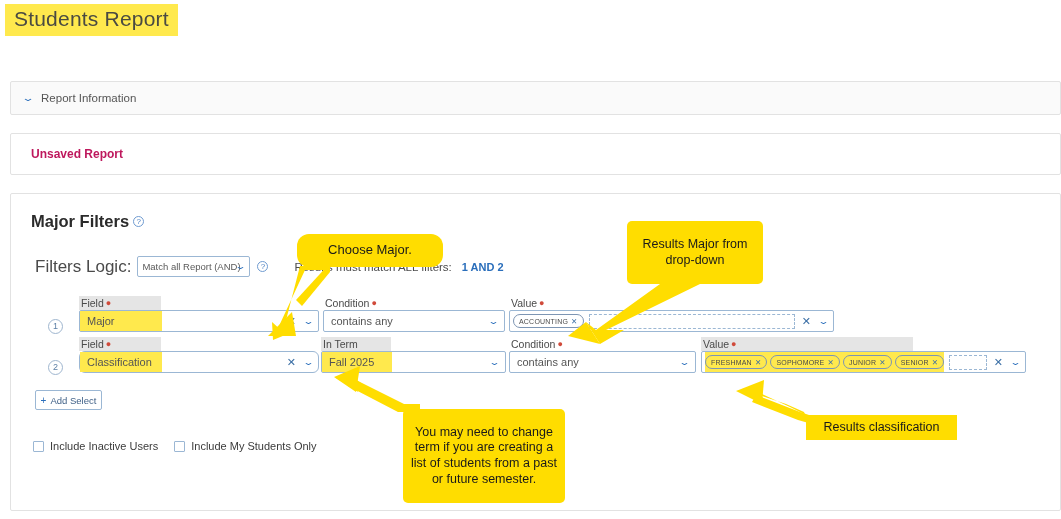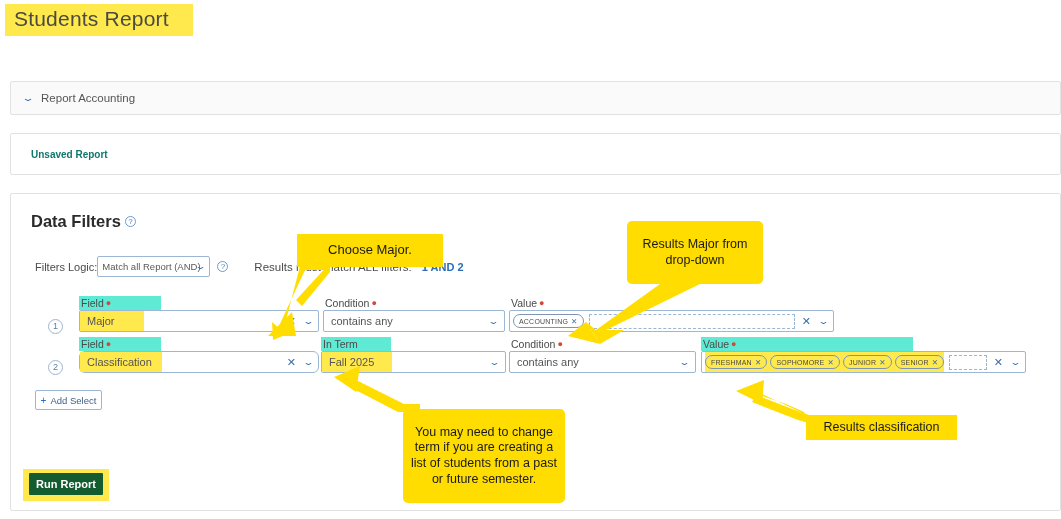--- a/index.html
+++ b/index.html
@@ -11,21 +11,21 @@
     font-size:12px;
     color:#3b3b3b;
     position:relative;
     overflow:hidden;
   }
 
   
   #page-title {
     position:absolute; left:5px; top:4px;
     background:#ffe94d;
-    padding:3px 24px 5px 9px;
+    padding:3px 9px 5px 9px;
     font-size:21px;
     color:#4a4a42;
     letter-spacing:.2px;
     font-weight:400;
   }
 
   
   .panel {
     position:absolute;
     left:10px; width:1051px;
@@ -44,39 +44,39 @@
   .chev {
     color:#2a6ebb; font-size:12px; line-height:1; display:inline-block;
     transform:scaleX(1.35) scaleY(.75);
   }
   .report-info-label { font-size:11.5px; color:#555; }
 
   .unsaved-row {
     display:flex; align-items:center; height:100%;
     padding-left:20px;
   }
-  .unsaved-label { font-size:10px; font-weight:bold; color:#0f766e; }
+  .unsaved-label { font-size:12px; font-weight:bold; color:#be185d; }
 
   
   .df-title {
     position:absolute; left:20px; top:18px;
     font-size:16.5px; font-weight:bold; color:#2b2b2b;
   }
   .help-icon {
     display:inline-block; width:11px; height:11px; border-radius:50%;
     border:1px solid #6f9bd1; color:#4a7fc1; font-size:8px;
     line-height:10px; text-align:center; vertical-align:3px;
     margin-left:4px; font-weight:normal;
   }
 
   .filters-logic-row {
     position:absolute; left:24px; top:62px;
     display:flex; align-items:center;
   }
-  .fl-label { font-size:11px; color:#4a4a4a; }
+  .fl-label { font-size:17px; color:#4a4a4a; margin-right:6px; }
   .fl-select {
     width:113px; height:21px; border:1px solid #9bb7d4; border-radius:2px;
     background:#fff; font-size:9.5px; color:#5a5a5a;
     display:flex; align-items:center; padding:0 4px; position:relative;
   }
   .fl-select .sel-chev {
     position:absolute; right:4px; color:#2a6ebb; font-size:11px;
     transform:scaleX(1.3) scaleY(.7);
   }
   .fl-help { margin-left:7px; }
@@ -94,21 +94,21 @@
     border:1px solid #9fb6cf; color:#5c7fa5;
     font-size:9px; line-height:13.5px; text-align:center;
   }
 
   .field-group { position:absolute; top:0; }
   .field-label {
     font-size:10.5px; color:#4a4a4a; height:14px; line-height:14px;
     padding-left:2px; display:inline-block;
   }
   .req { color:#d04a3a; font-size:9px; vertical-align:1px; margin-left:2px; }
-  .label-hl { background:#5eead4; padding-right:6px; }
+  .label-hl { background:#e5e5e5; padding-right:6px; }
 
   .ctl {
     height:22px; border:1px solid #9bb7d4; border-radius:2px;
     background:#fff; position:relative;
     display:flex; align-items:center;
   }
   .ctl .ctl-text {
     font-size:11px; color:#555; padding-left:7px;
     white-space:nowrap; overflow:hidden;
   }
@@ -179,73 +179,73 @@
     color:#1a1a1a;
     font-size:12.5px;
     line-height:1.25;
     text-align:center;
     border-radius:4px;
     display:flex; align-items:center; justify-content:center;
     padding:4px 8px;
     z-index:40;
   }
   #callout-choose-major { left:297px; top:234px; width:146px; height:33px;
-    font-size:13px; border-radius:1px; }
+    font-size:13px; border-radius:12px; }
   #callout-select-major { left:627px; top:221px; width:136px; height:63px;
     border-radius:5px; }
   #callout-change-term  { left:403px; top:409px; width:162px; height:94px;
     border-radius:5px; font-size:12.5px; }
   #callout-choose-class { left:806px; top:415px; width:151px; height:25px;
     border-radius:0; font-size:12.5px; }
 
   svg.anno { position:absolute; left:0; top:0; width:1061px; height:519px;
     pointer-events:none; z-index:35; }
 </style>
 </head>
 <body>
 
 <div id="page-title">Students Report</div>
 
 <div class="panel" id="panel-report-info">
   <div class="report-info-row">
     <span class="chev">⌄</span>
-    <span class="report-info-label">Report Accounting</span>
+    <span class="report-info-label">Report Information</span>
   </div>
 </div>
 
 <div class="panel" id="panel-unsaved">
   <div class="unsaved-row">
     <span class="unsaved-label">Unsaved Report</span>
   </div>
 </div>
 
 <div class="panel" id="panel-data-filters">
 
   <div class="df-title">
-    <span>Data Filters</span><span class="help-icon">?</span>
+    <span>Major Filters</span><span class="help-icon">?</span>
   </div>
 
   <div class="filters-logic-row">
     <span class="fl-label">Filters Logic:</span>
     <div class="fl-select">
       <span>Match all Report (AND)</span>
       <span class="sel-chev">⌄</span>
     </div>
     <span class="help-icon fl-help">?</span>
     <span class="fl-results">Results must match ALL filters:</span>
     <span class="fl-andlink">1 AND 2</span>
   </div>
 
   <div class="filter-row" id="filter-row-1">
     <div class="row-num">1</div>
 
     <div class="field-group" style="left:68px; width:240px;">
       <div class="field-label label-hl" style="width:82px;"><span>Field</span><span class="req">●</span></div>
       <div class="ctl" style="width:240px;">
-        <span class="ctl-text hl" style="width:64px;text-align:right;">Major</span>
+        <span class="ctl-text hl" style="width:82px;text-align:right;">Major</span>
         <span class="x-btn">✕</span>
         <span class="chev-btn">⌄</span>
       </div>
     </div>
 
     <div class="field-group" style="left:312px; width:182px;">
       <div class="field-label"><span>Condition</span><span class="req">●</span></div>
       <div class="ctl" style="width:182px;">
         <span class="ctl-text">contains any</span>
         <span class="chev-only">⌄</span>
@@ -322,24 +322,31 @@
         <span class="chev-btn">⌄</span>
       </div>
     </div>
   </div>
 
   <div id="add-filter-btn">
     <span class="plus">+</span>
     <span>Add Select</span>
   </div>
 
-
-  <div id="run-report-wrap">
-    <div id="run-report-btn">Run Report</div>
-  </div>
+  <div class="cb-row">
+    <div class="cb-item">
+      <span class="cb-box"></span>
+      <span class="cb-label">Include Inactive Users</span>
+    </div>
+    <div class="cb-item">
+      <span class="cb-box"></span>
+      <span class="cb-label">Include My Students Only</span>
+    </div>
+  </div>
+
 </div>
 
 <svg class="anno" viewBox="0 0 1061 519">
 
   <g>
     <path d="M330,266 L300,266 L283,332 L272,322 L273,340 L290,333 L279,326 L305,270 L330,270 Z" fill="#ffdd00"></path>
     <polygon points="268,336 292,312 296,336" fill="#ffdd00"></polygon>
     <polygon points="296,300 330,263 330,272 302,306" fill="#ffdd00"></polygon>
   </g>
 

